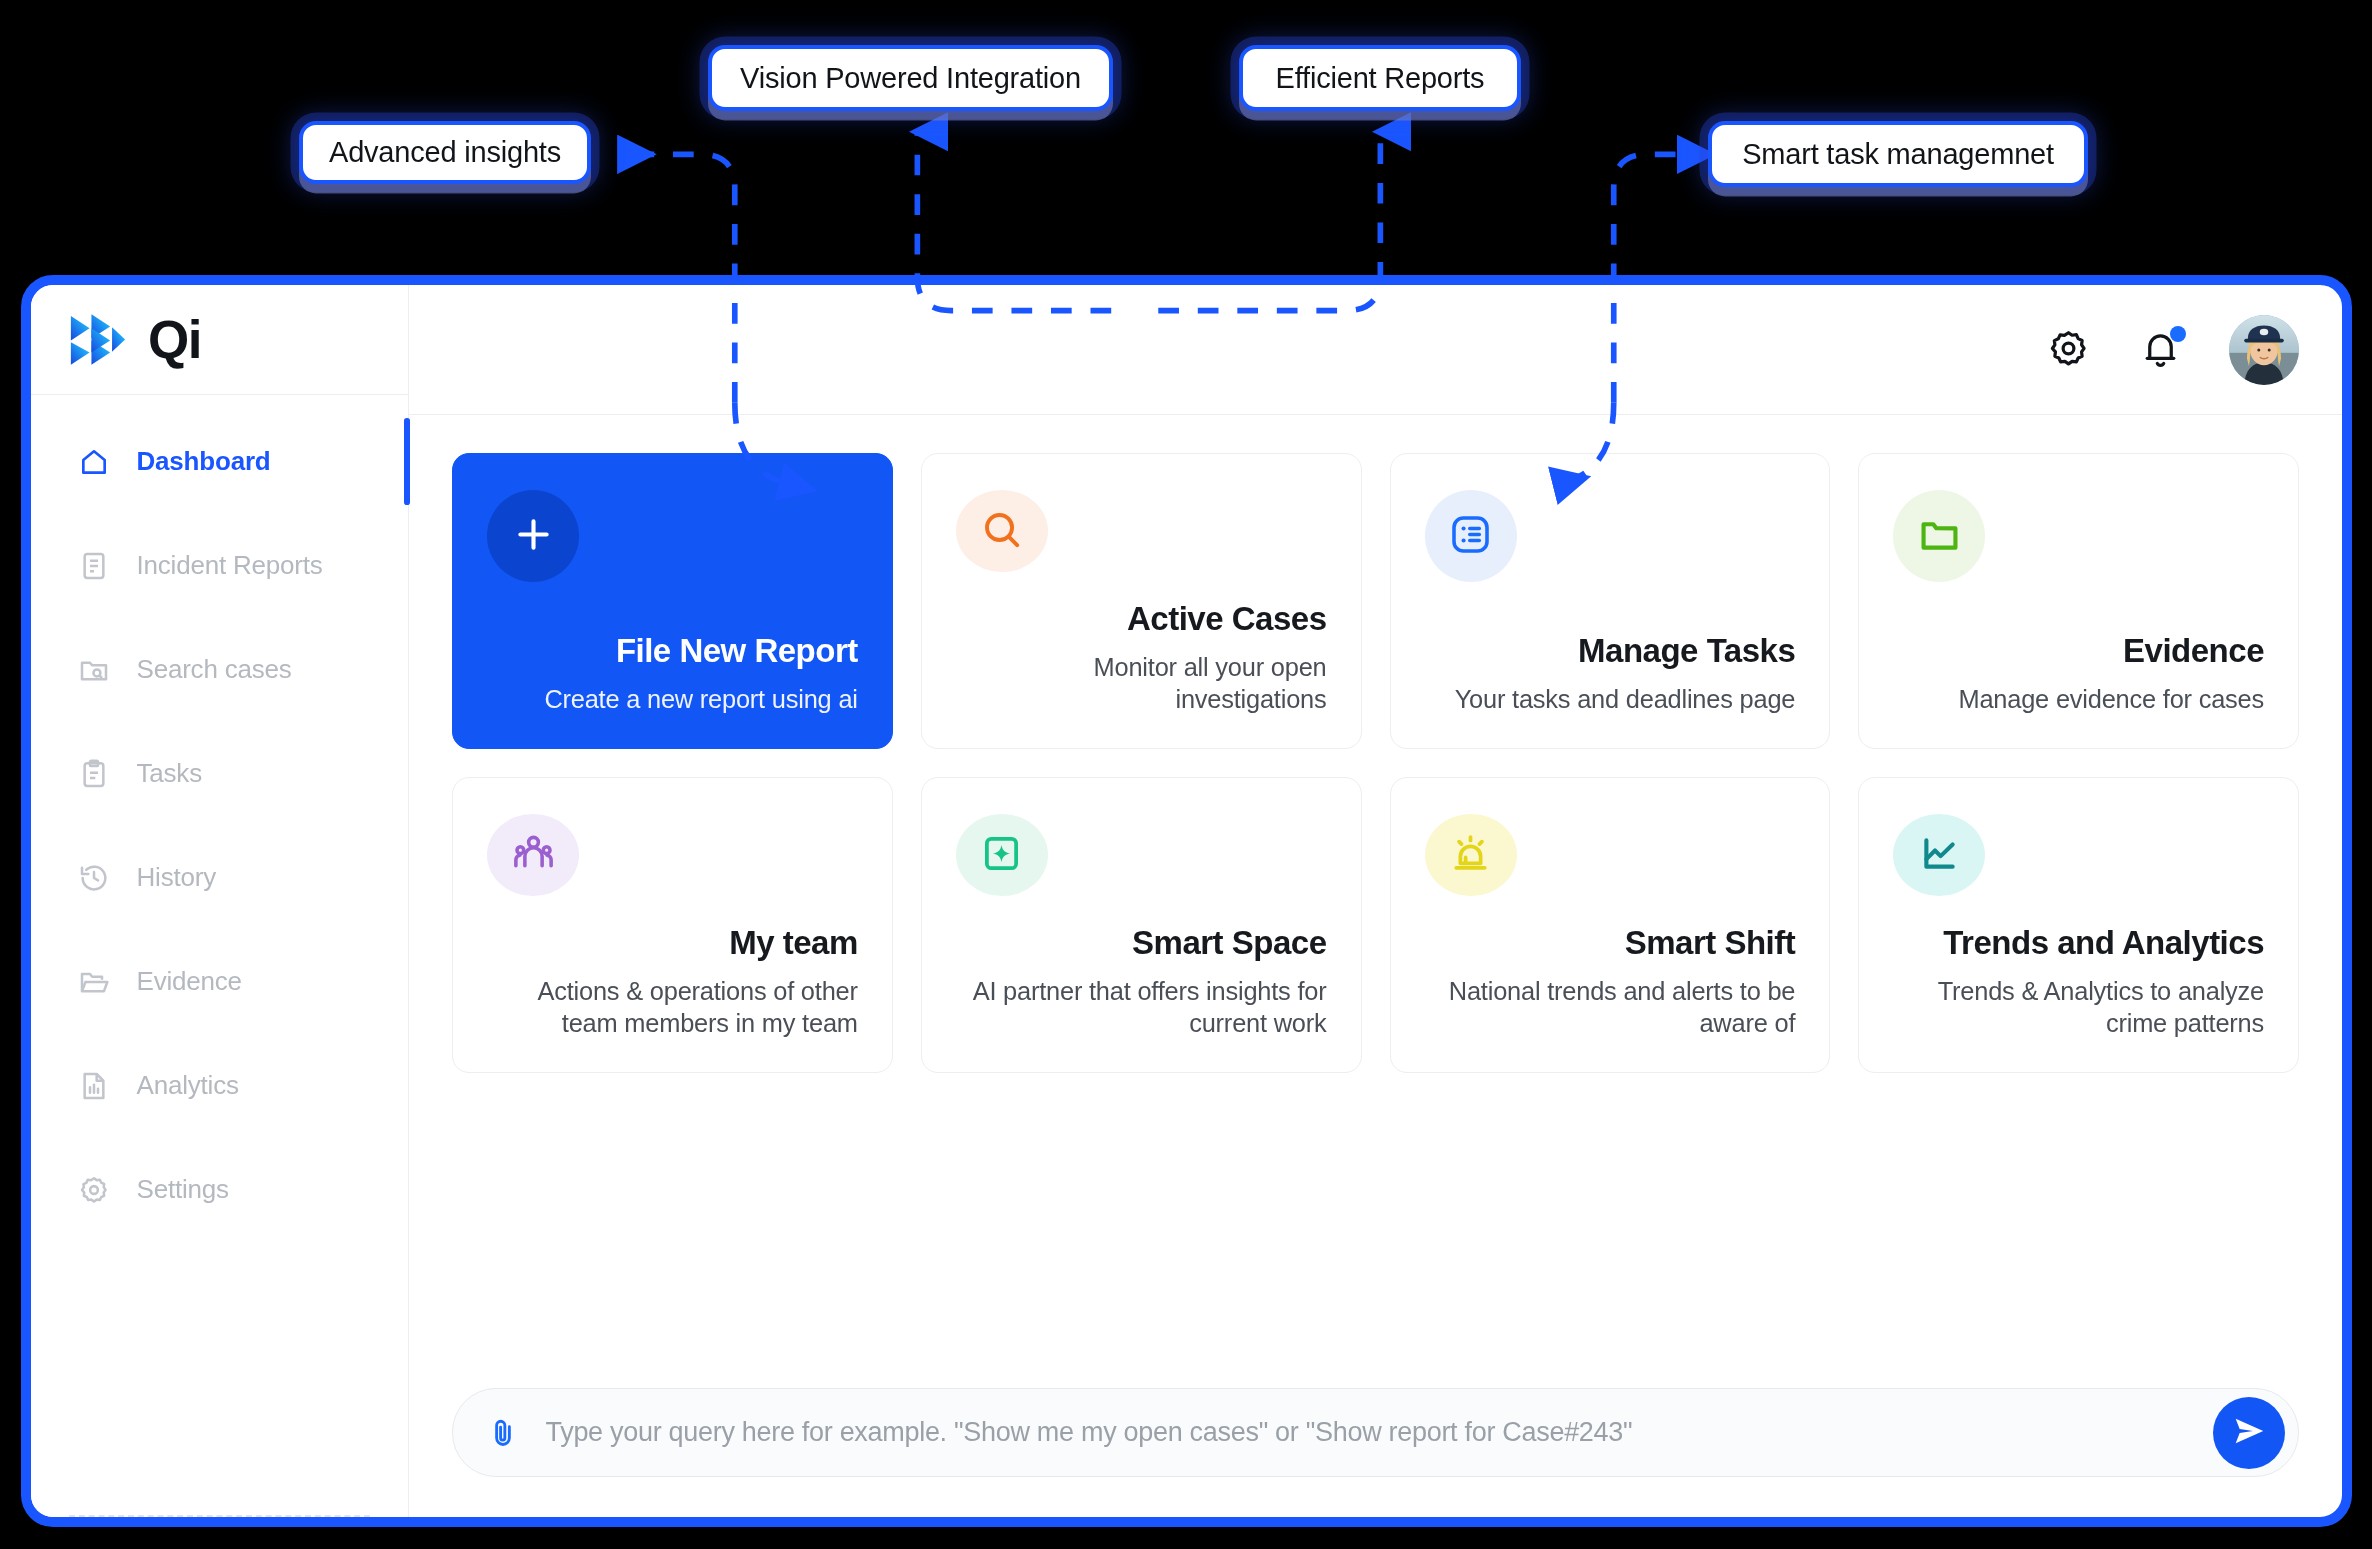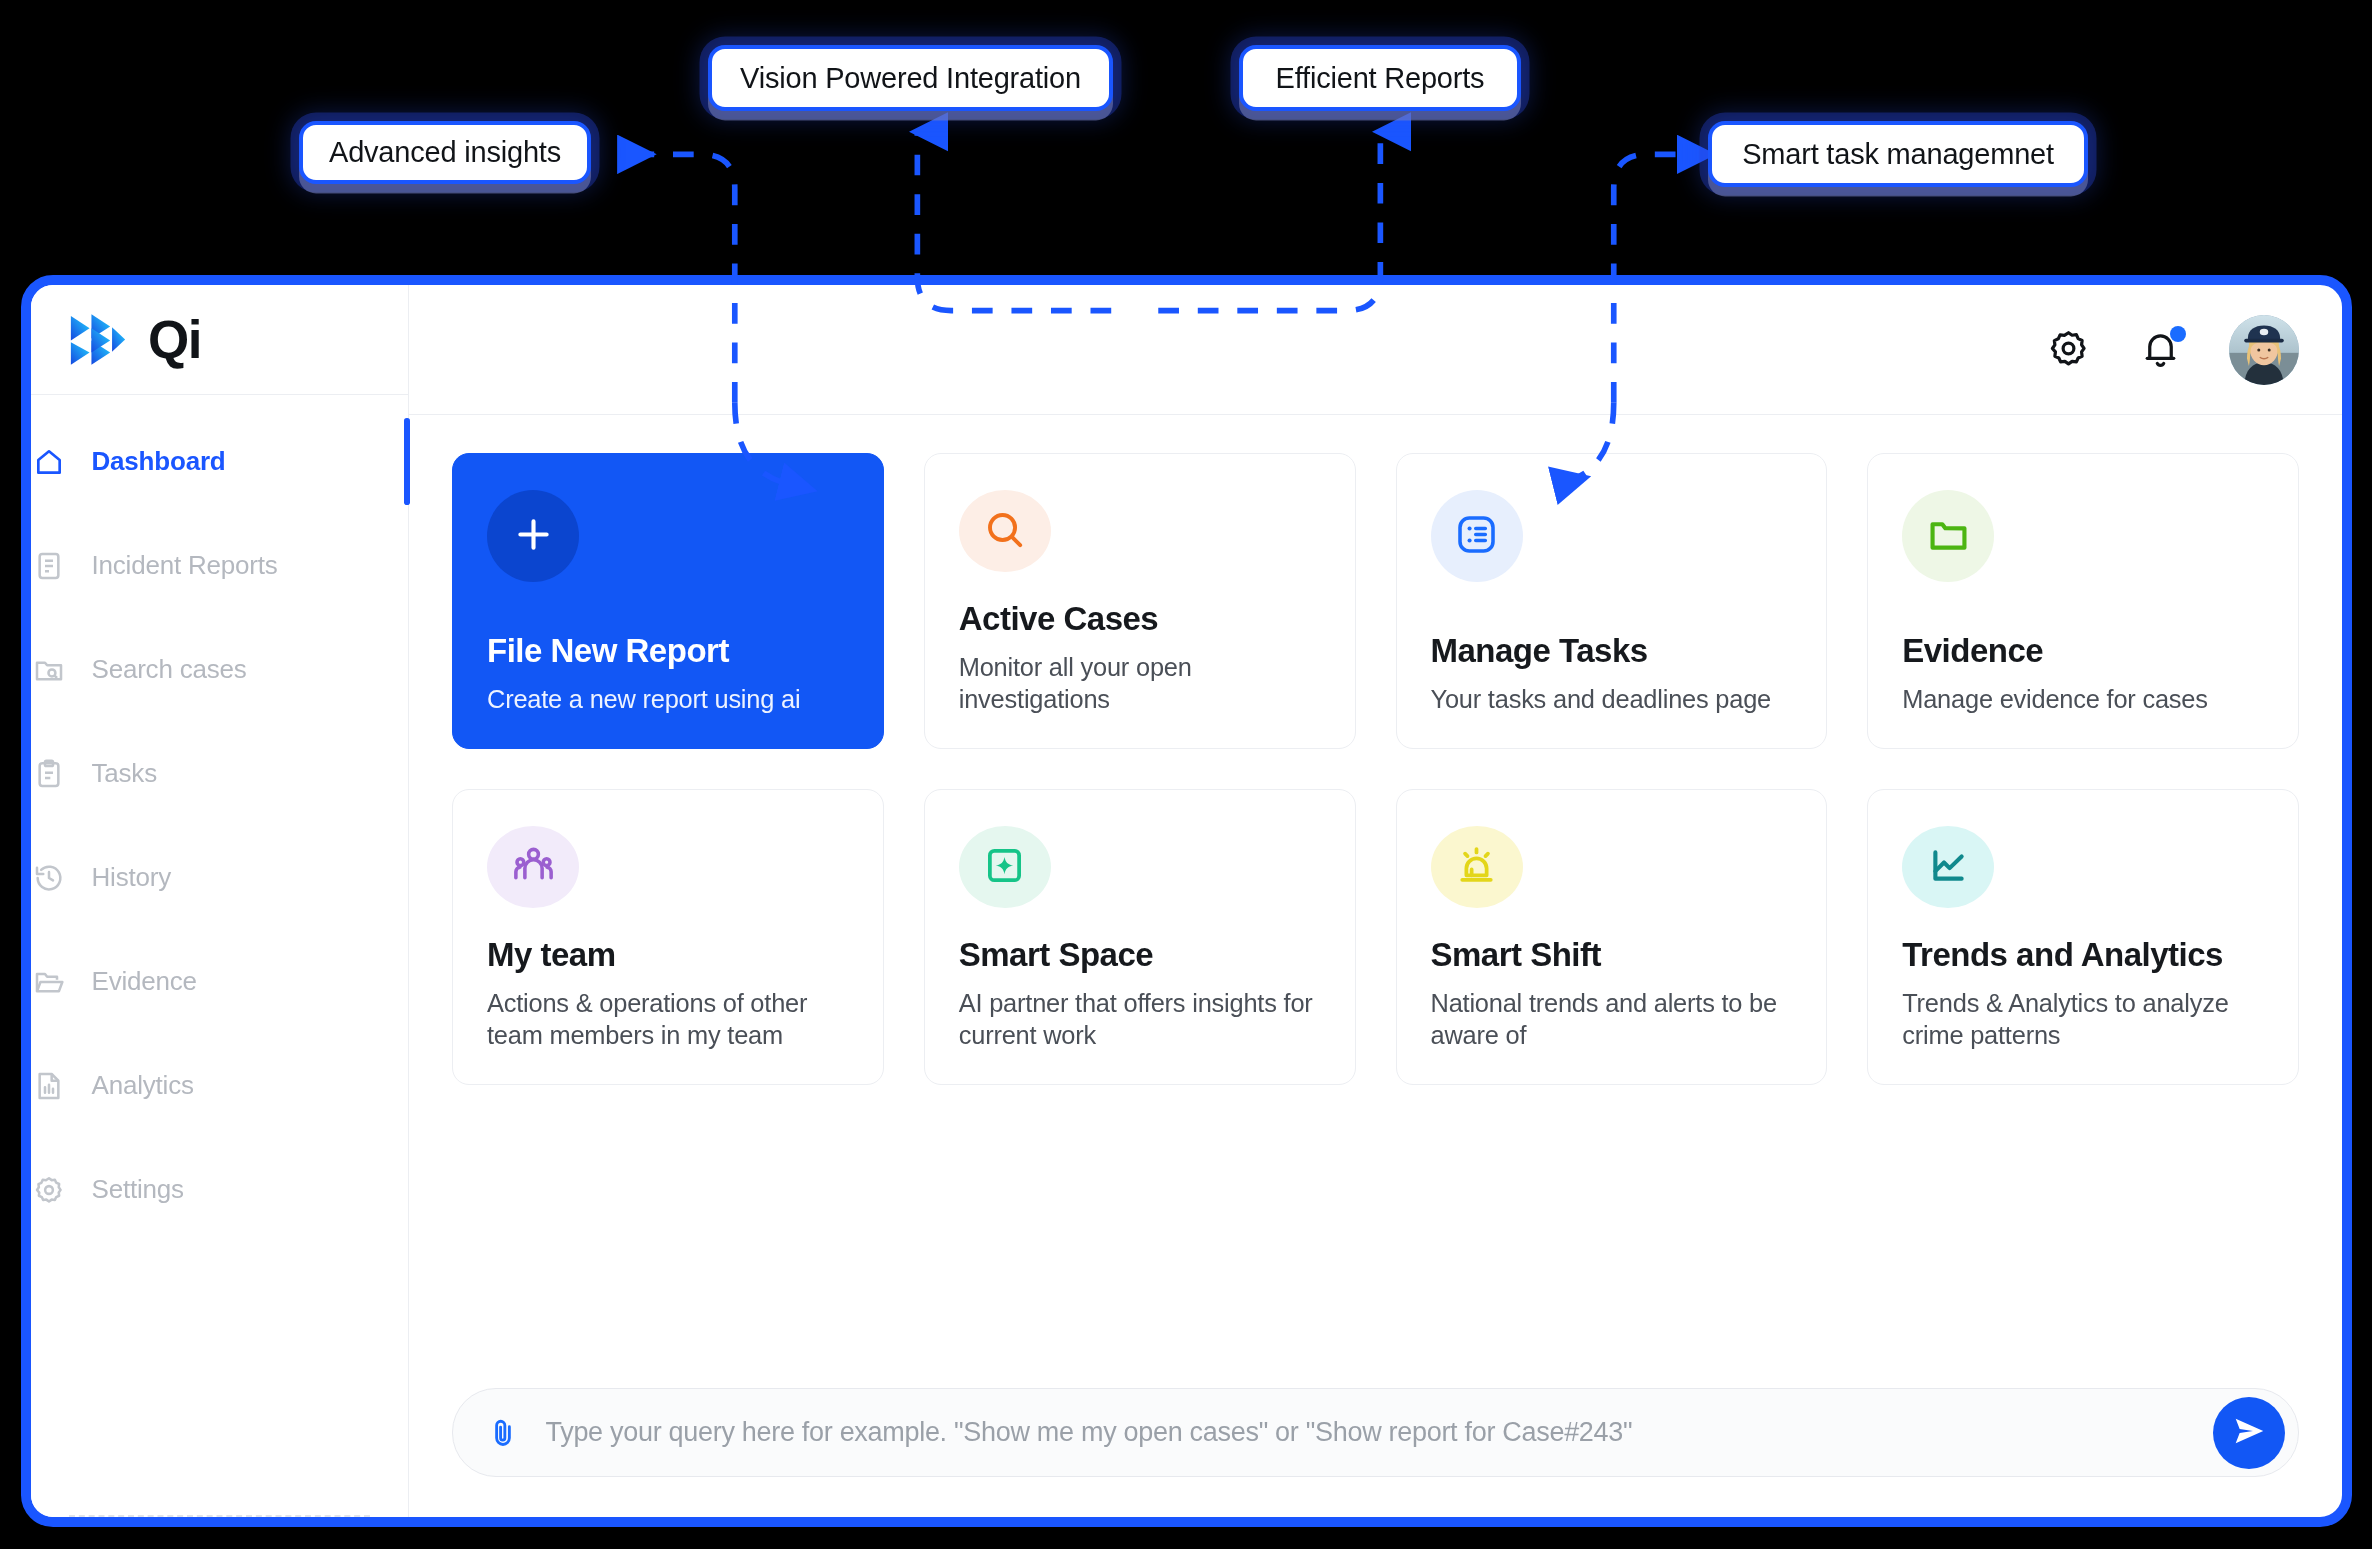--- a/index.html
+++ b/index.html
@@ -55,21 +55,21 @@
     position: relative;
   }
   #brand { height: 110px; display: flex; align-items: center; gap: 21px; padding-left: 38px;
            border-bottom: 1.9px solid #eceef2; }
   #brand .logomark { width: 58px; height: 55px; flex: 0 0 auto; }
   #brand .wordmark { font-size: 53px; font-weight: 700; color: #111418; letter-spacing: -1.4px; line-height: 1; }
 
   #nav { padding-top: 40px; flex: 1 1 auto; }
   .nav-item {
     display: flex; align-items: center; gap: 24.5px;
-    height: 53px; margin-bottom: 51px; 
+    height: 53px; margin-bottom: 51px; padding-left: 45px;
     color: #b4b8bf; font-size: 26px; font-weight: 400; letter-spacing: -0.2px;
     position: relative; cursor: pointer;
   }
   .nav-item .ico { width: 36px; height: 36px; display: flex; align-items: center; justify-content: center; flex: 0 0 36px; }
   .nav-item.active { color: #1a56ff; font-weight: 700; }
   .nav-item.active::after {
     content: ""; position: absolute; right: -1.9px; top: -17px;
     width: 5.6px; height: 87px; background: #1a56ff; border-radius: 2.8px;
   }
 
@@ -89,21 +89,21 @@
     padding-right: 43px; gap: 45px;
   }
   .topicon { width: 47px; height: 47px; position: relative; cursor: pointer;
              display: flex; align-items: center; justify-content: center; }
   .dot { position: absolute; right: -1.9px; top: 0px; width: 16px; height: 16px;
          border-radius: 50%; background: #1a6cff; }
   #avatar { width: 70px; height: 70px; border-radius: 50%; overflow: hidden; cursor: pointer;
             position: relative; background: #9bb5c6; }
 
   #content { flex: 1 1 auto; padding: 38px 43px 0 43px; display: flex; flex-direction: column; min-height: 0; }
-  #grid { display: grid; grid-template-columns: repeat(4, 1fr); gap: 40px; }
+  #grid { display: grid; grid-template-columns: repeat(4, 1fr); gap: 28px; text-align: right; }
 
   .card {
     background: #fff; border: 1.9px solid #eceef2; border-radius: 17px;
     padding: 36px 34px 32px 34px; height: 296px;
     display: flex; flex-direction: column; cursor: pointer;
   }
   .card.primary { background: #1257f5; border-color: #1257f5; }
   .bubble { width: 92px; height: 92px; border-radius: 50%;
             display: flex; align-items: center; justify-content: center; margin-bottom: auto; }
   .card .ttl { font-size: 33px; font-weight: 700; color: #16191d; letter-spacing: -0.5px; margin-bottom: 13px; }

